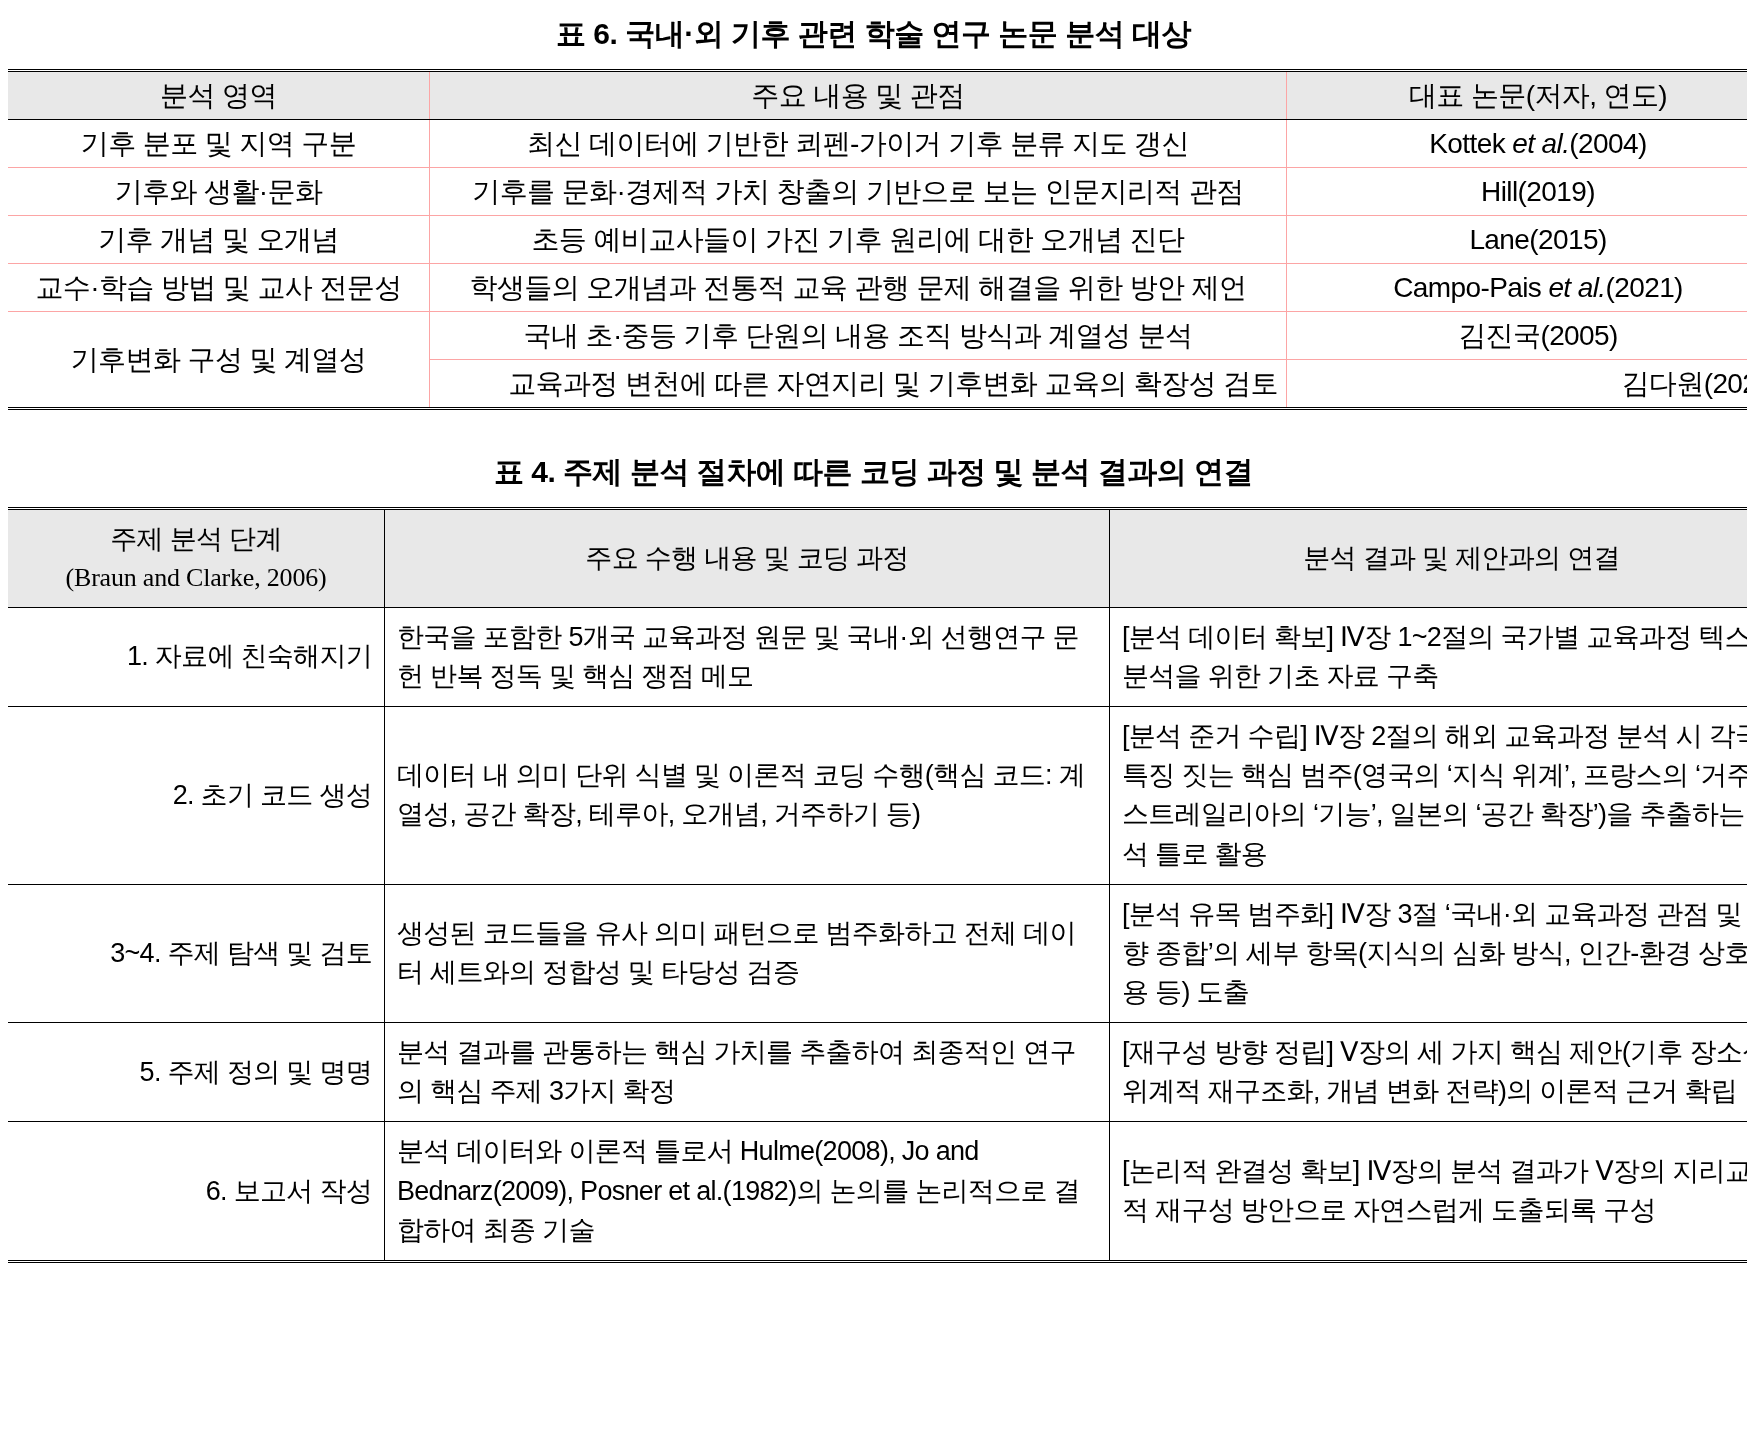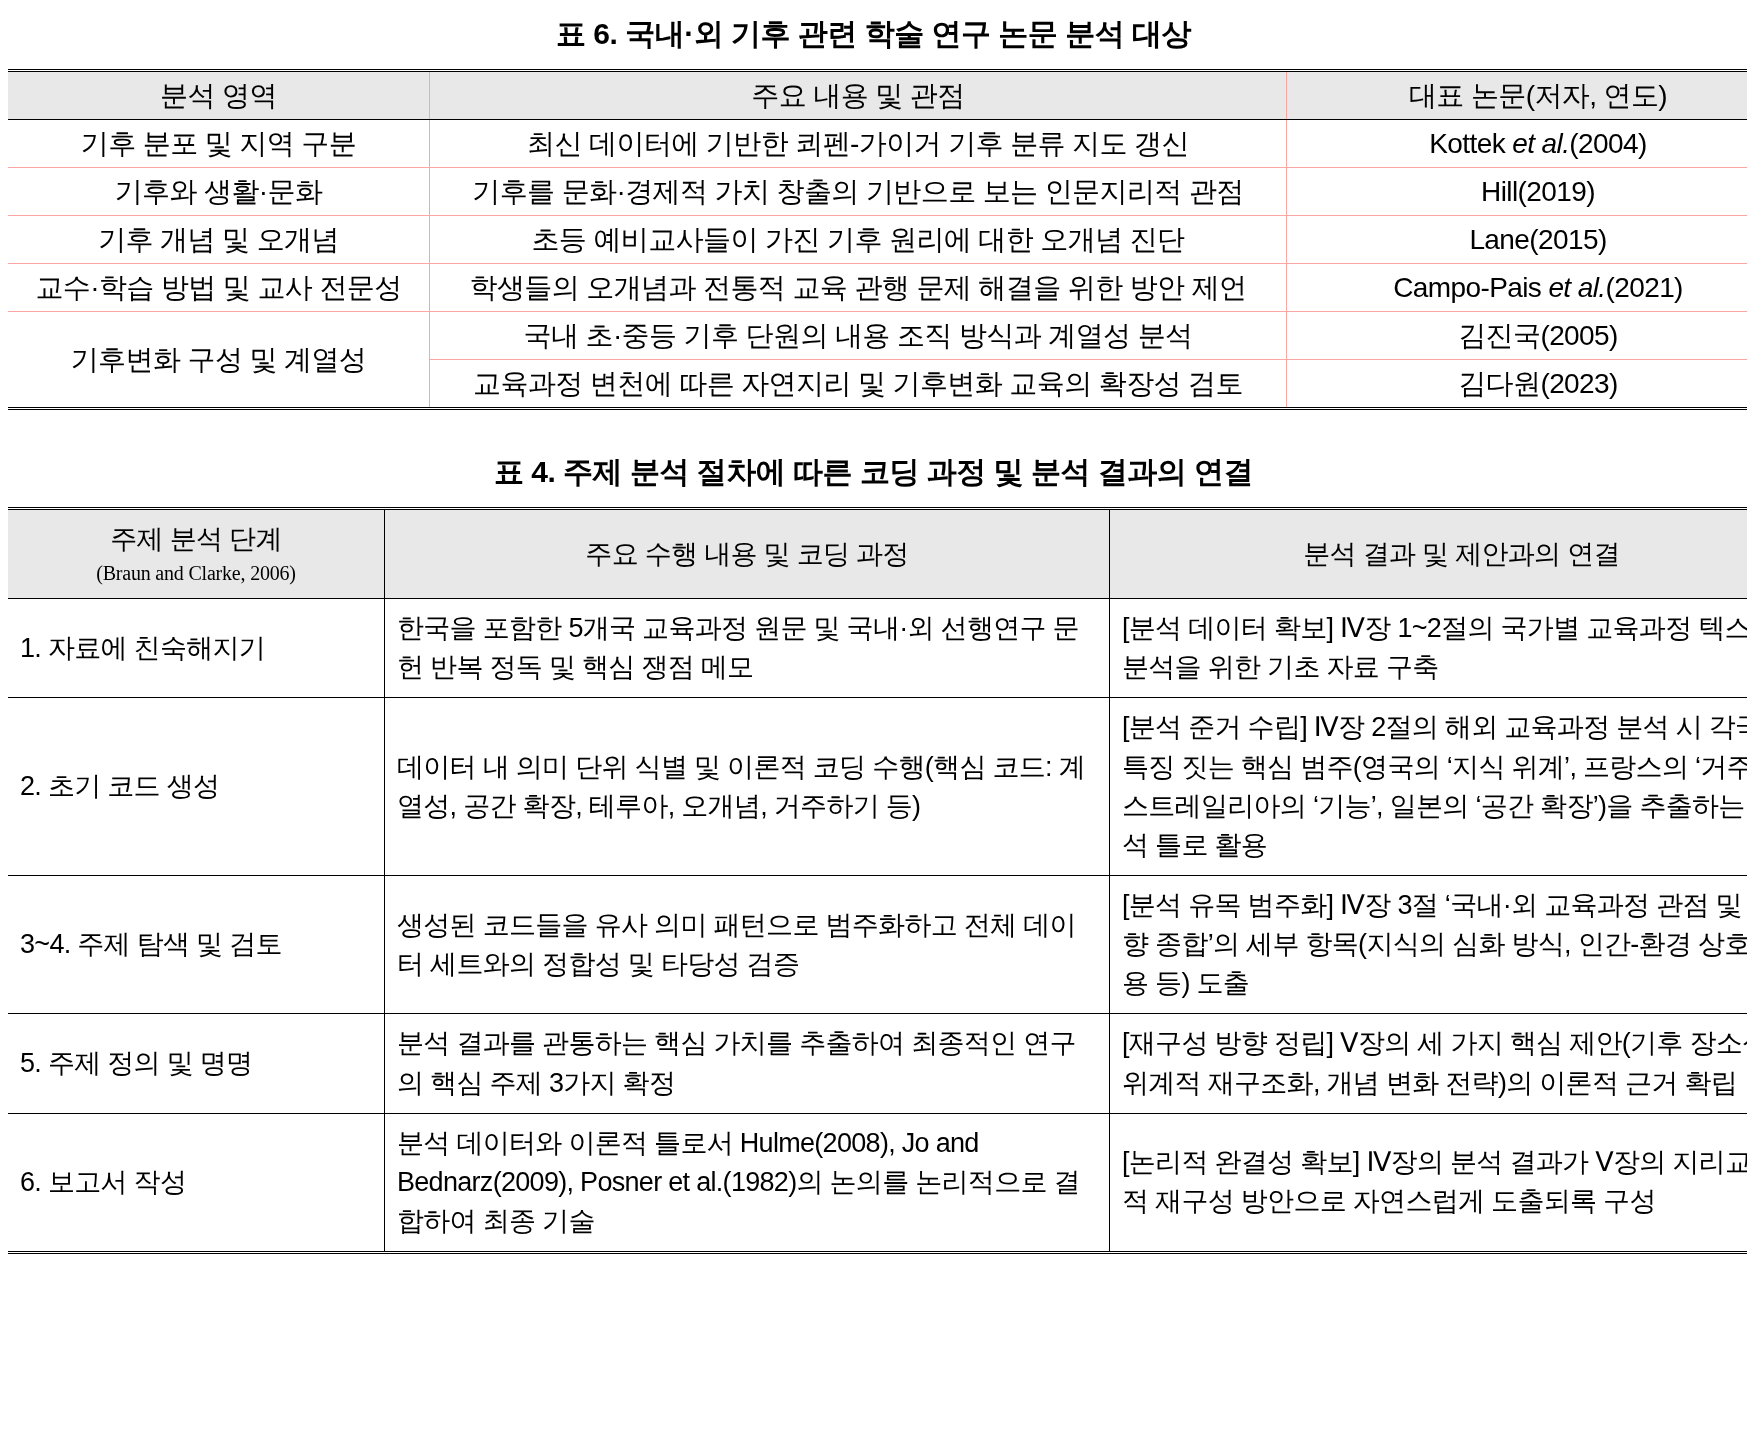--- a/index.html
+++ b/index.html
@@ -48,21 +48,21 @@
   #table3 thead th {
     background: #e8e8e8;
     font-weight: 400;
     border-top: none;
     border-bottom: 1px solid #000;
   }
   #table3 tr td:first-child,
   #table3 tr th:first-child { border-left: none; }
   #table3 tr td:last-child,
   #table3 tr th:last-child { border-right: none; }
-  #table3 tbody tr:last-child td { border-bottom: none; }
+  #table3 tbody tr:last-child td { border-bottom: none; text-align: right; }
   .latin {
     font-family: "Liberation Serif", serif;
   }
   .ital { font-style: italic; }
 
   
   #table4 {
     border-top: 3px double #000;
     border-bottom: 3px double #000;
     margin-top: 2px;
@@ -77,33 +77,33 @@
     line-height: 1.45;
   }
   #table4 thead th {
     background: #e8e8e8;
     font-weight: 400;
     text-align: center;
     border-top: none;
     border-bottom: 1px solid #000;
   }
   #table4 td.stage {
-    text-align: left;
+    text-align: right;
   }
   #table4 td.body {
     text-align: left;
   }
   #table4 tr td:first-child,
   #table4 tr th:first-child { border-left: none; }
   #table4 tr td:last-child,
   #table4 tr th:last-child { border-right: none; }
   #table4 tbody tr:last-child td { border-bottom: none; }
   .sub {
     display: block;
-    font-size: 20px;
+    font-size: 26px;
     font-family: "Liberation Serif", serif;
     letter-spacing: -0.2px;
   }
   .spacer { height: 34px; }
 </style>
 </head>
 <body>
 
 <div class="page">
 

